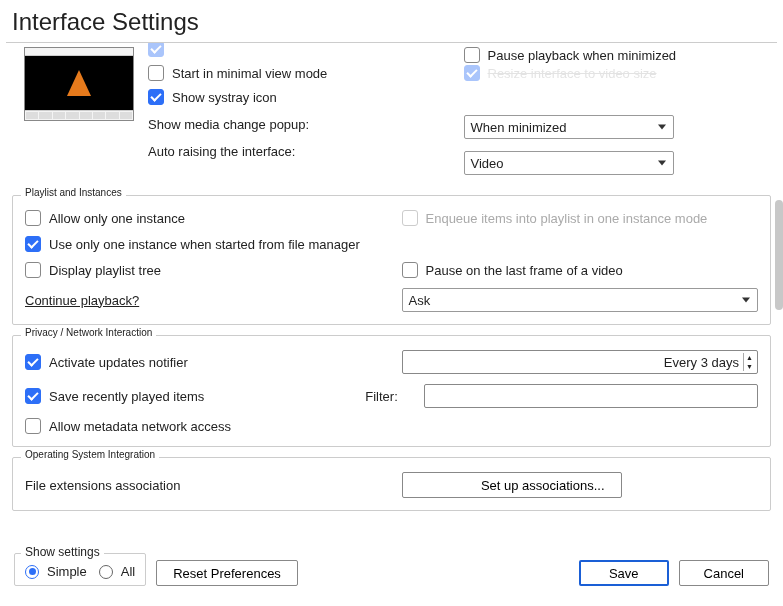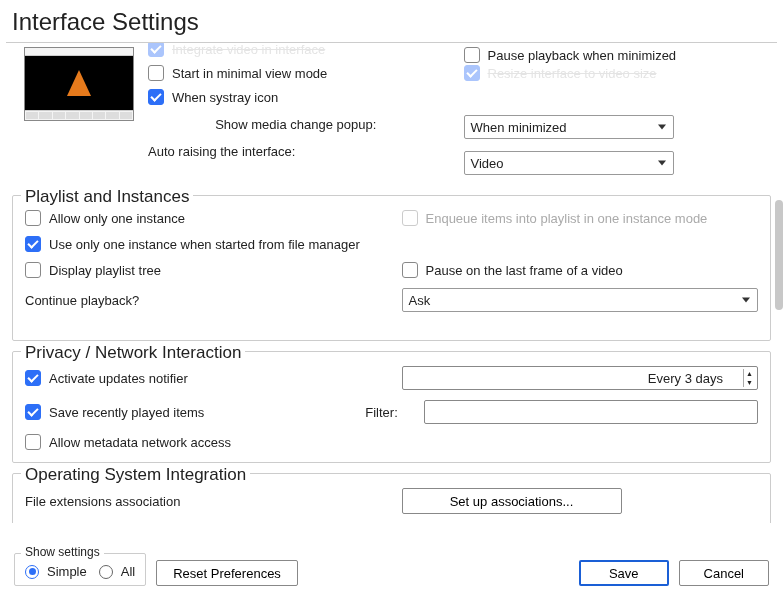--- a/index.html
+++ b/index.html
@@ -27,32 +27,32 @@
 .check.on { background: #2d6ff7; border-color: #2d6ff7; }
 .check.on::after { content: ""; width: 4px; height: 8px; border: solid #fff; border-width: 0 2px 2px 0; transform: rotate(45deg); margin-top: -2px; }
 .check.disabled { border-color: #ccc; }
 .label-row { display: flex; align-items: center; gap: 12px; }
 
 select, .select { height: 24px; border: 1px solid #999; border-radius: 2px; padding: 2px 22px 2px 6px; background: #fff; font-size: 13px; appearance: none; position: relative; display: inline-flex; align-items: center; cursor: pointer; }
 .select-wrap { position: relative; display: inline-block; }
 .select-wrap::after { content: ""; position: absolute; right: 8px; top: 50%; width: 0; height: 0; border-left: 4px solid transparent; border-right: 4px solid transparent; border-top: 5px solid #333; transform: translateY(-50%); pointer-events: none; }
 
 .fieldset { border: 1px solid #ccc; border-radius: 2px; margin: 6px 0 10px; padding: 14px 12px 12px; position: relative; }
-.legend { position: absolute; top: -9px; left: 8px; background: #fff; padding: 0 4px; font-size: 17px; }
+.legend { position: absolute; top: -9px; left: 8px; background: #fff; padding: 0 4px; font-size: 10px; }
 .row2 { display: flex; gap: 20px; align-items: center; }
 .row2 > * { flex: 1; }
 .filter-lbl { flex: 0 0 auto; text-align: right; margin-right: 6px; }
 
 input[type=text] { height: 24px; border: 1.5px solid #888; border-radius: 2px; padding: 2px 6px; font-size: 13px; width: 100%; }
-.spinner { display: flex; align-items: center; justify-content: flex-start; border: 1.5px solid #888; border-radius: 2px; height: 24px; padding: 0 2px 0 6px; background: #fff; gap: 16px; }
+.spinner { display: flex; align-items: center; justify-content: flex-start; border: 1.5px solid #888; border-radius: 2px; height: 24px; padding: 0 2px 0 6px; background: #fff; }
 .spinner-txt { flex: 1; text-align: right; padding-right: 4px; }
 .spin-btns { display: flex; flex-direction: column; }
 .spin-btns span { width: 12px; height: 9px; display: flex; align-items: center; justify-content: center; font-size: 7px; cursor: pointer; border-left: 1px solid #aaa; }
 
-.btn { height: 26px; padding: 0 16px; border: 1px solid #888; border-radius: 2px; background: #fff; font-size: 13px; cursor: pointer; display: inline-flex; align-items: center; justify-content: center; }
+.btn { height: 26px; padding: 0 16px; border: 1px solid #888; border-radius: 2px; background: #fff; font-size: 13px; cursor: pointer; display: inline-flex; align-items: center; justify-content: flex-end; }
 .btn.primary { border: 2px solid #1a5fd6; color: #000; padding: 0 28px; }
 
 .footer { position: absolute; bottom: 0; left: 0; right: 0; padding: 6px 14px 20px; display: flex; align-items: flex-end; gap: 10px; }
 .show-group { border: 1px solid #ccc; border-radius: 2px; padding: 10px 10px 6px; position: relative; display: flex; gap: 12px; align-items: center; }
 .show-legend { position: absolute; top: -9px; left: 6px; background: #fff; padding: 0 4px; font-size: 12px; }
 .radio { width: 14px; height: 14px; border: 1.5px solid #666; border-radius: 50%; display: inline-flex; align-items: center; justify-content: center; cursor: pointer; }
 .radio.on::after { content: ""; width: 7px; height: 7px; background: #2d6ff7; border-radius: 50%; }
 .radio.on { border-color: #2d6ff7; }
 .footer-spacer { flex: 1; }
 .disabled-text { color: #aaa; }
@@ -83,31 +83,30 @@
           <span></span>
           <span></span>
           <span></span>
           <span></span>
         </div>
     </div>
     <div class="top-cols">
       <div class="col">
         <div class="check-row" style="opacity:0.4; margin-top:-6px;">
           <span class="check on"></span>
-          <span class="truncated">Integrate video in interface</span>
         </div>
         <div class="check-row">
           <span class="check"></span>
           <span>Start in minimal view mode</span>
         </div>
         <div class="check-row">
           <span class="check on"></span>
-          <span>When systray icon</span>
-        </div>
-        <div class="label-row" style="margin-top:4px;justify-content:center;">
+          <span>Show systray icon</span>
+        </div>
+        <div class="label-row" style="margin-top:4px;">
           <span>Show media change popup:</span>
         </div>
         <div class="label-row" style="margin-top:4px;">
           <span>Auto raising the interface:</span>
         </div>
       </div>
       <div class="col">
         <div class="check-row">
           <span class="check"></span>
           <span>Pause playback when minimized</span>
@@ -150,21 +149,21 @@
     <div class="grid-row">
       <div class="check-row">
         <span class="check"></span>
         <span>Display playlist tree</span>
       </div>
       <div class="check-row">
         <span class="check"></span>
         <span>Pause on the last frame of a video</span>
       </div>
     </div>
-    <div class="grid-row" style="margin-bottom:16px;">
+    <div class="grid-row" style="margin-bottom:0;text-decoration:underline;">
       <span>Continue playback?</span>
       <div class="select-wrap sel-full">
         <div class="select sel-full">
             <span>Ask</span>
           </div>
       </div>
     </div>
   </div>
 
   <div class="fieldset">

